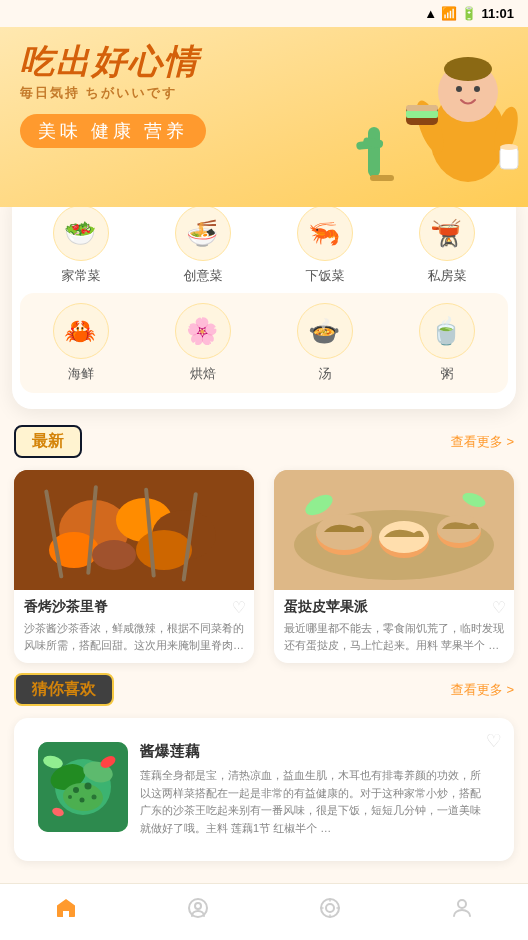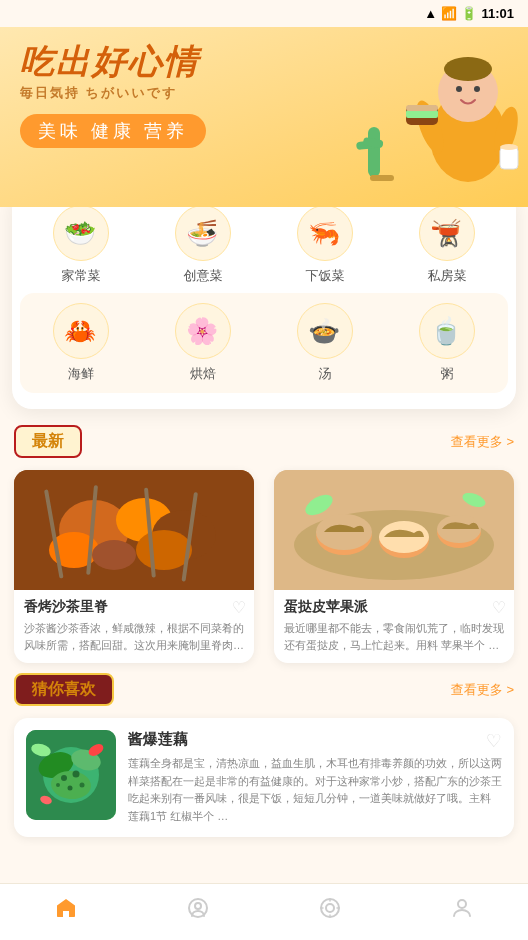--- a/index.html
+++ b/index.html
@@ -116,21 +116,21 @@
       margin-bottom: 10px;
     }
     .section-header {
       display: flex;
       justify-content: space-between;
       align-items: center;
       margin-bottom: 12px;
     }
     .section-title-badge {
       background: #fff3d0;
-      border: 2px solid #b91c1c;
+      border: 2px solid #0f172a;
       border-radius: 8px;
       padding: 4px 16px;
       font-size: 16px;
       font-weight: 700;
       color: #d4840a;
     }
     .section-more {
       font-size: 13px;
       color: #aaa;
       cursor: pointer;
@@ -180,41 +180,41 @@
       font-size: 16px;
       color: #ddd;
     }
 
     
     .recommend-section {
       padding: 0 14px;
       margin-bottom: 16px;
     }
     .recommend-title-badge {
-      background: #7f1d1d;
+      background: #404040;
       border: 2px solid #f5c842;
       border-radius: 8px;
       padding: 4px 16px;
       font-size: 16px;
       font-weight: 700;
       color: #d4840a;
       display: inline-block;
     }
     .recommend-header {
       display: flex;
       justify-content: space-between;
       align-items: center;
       margin-bottom: 12px;
     }
 
     
     .h-card {
       background: #fff;
       border-radius: 14px;
-      padding: 12px;
+      padding: 24px;
       box-shadow: 0 2px 10px rgba(0,0,0,0.07);
       display: flex;
       gap: 12px;
       position: relative;
     }
     .h-card-img {
       width: 90px;
       height: 90px;
       border-radius: 10px;
       flex-shrink: 0;

